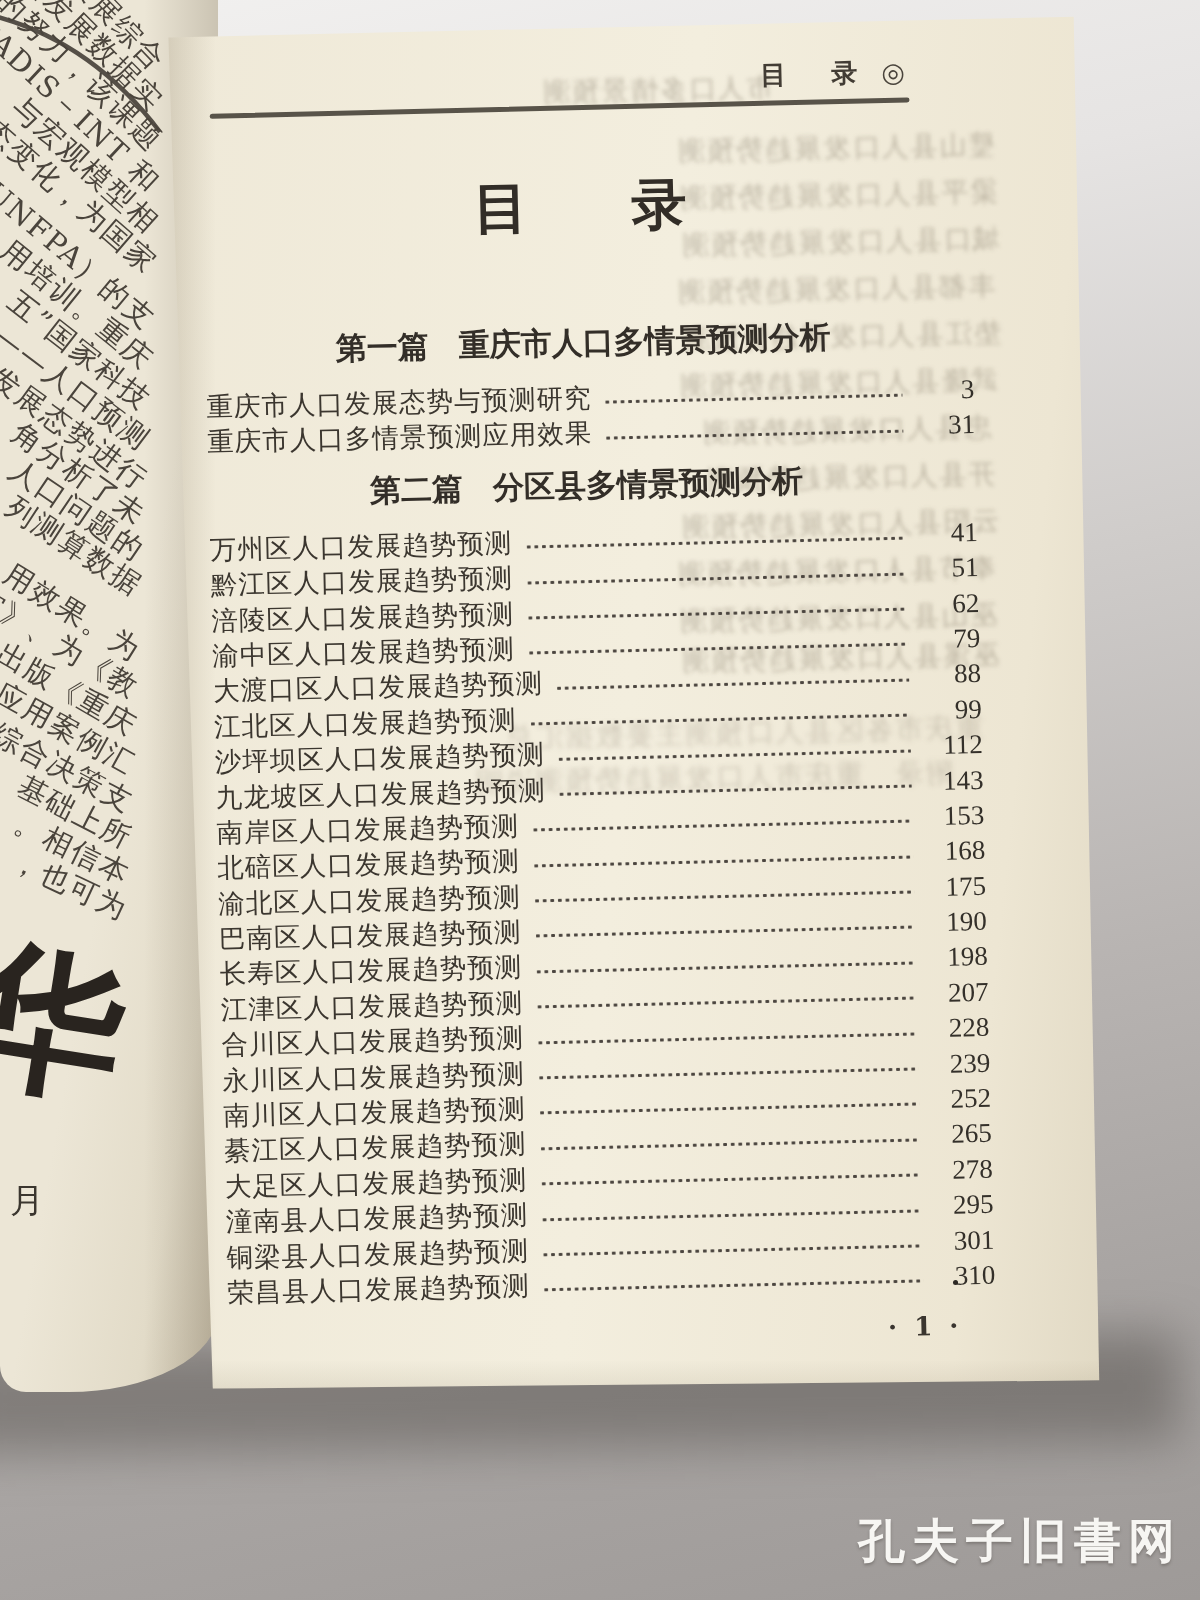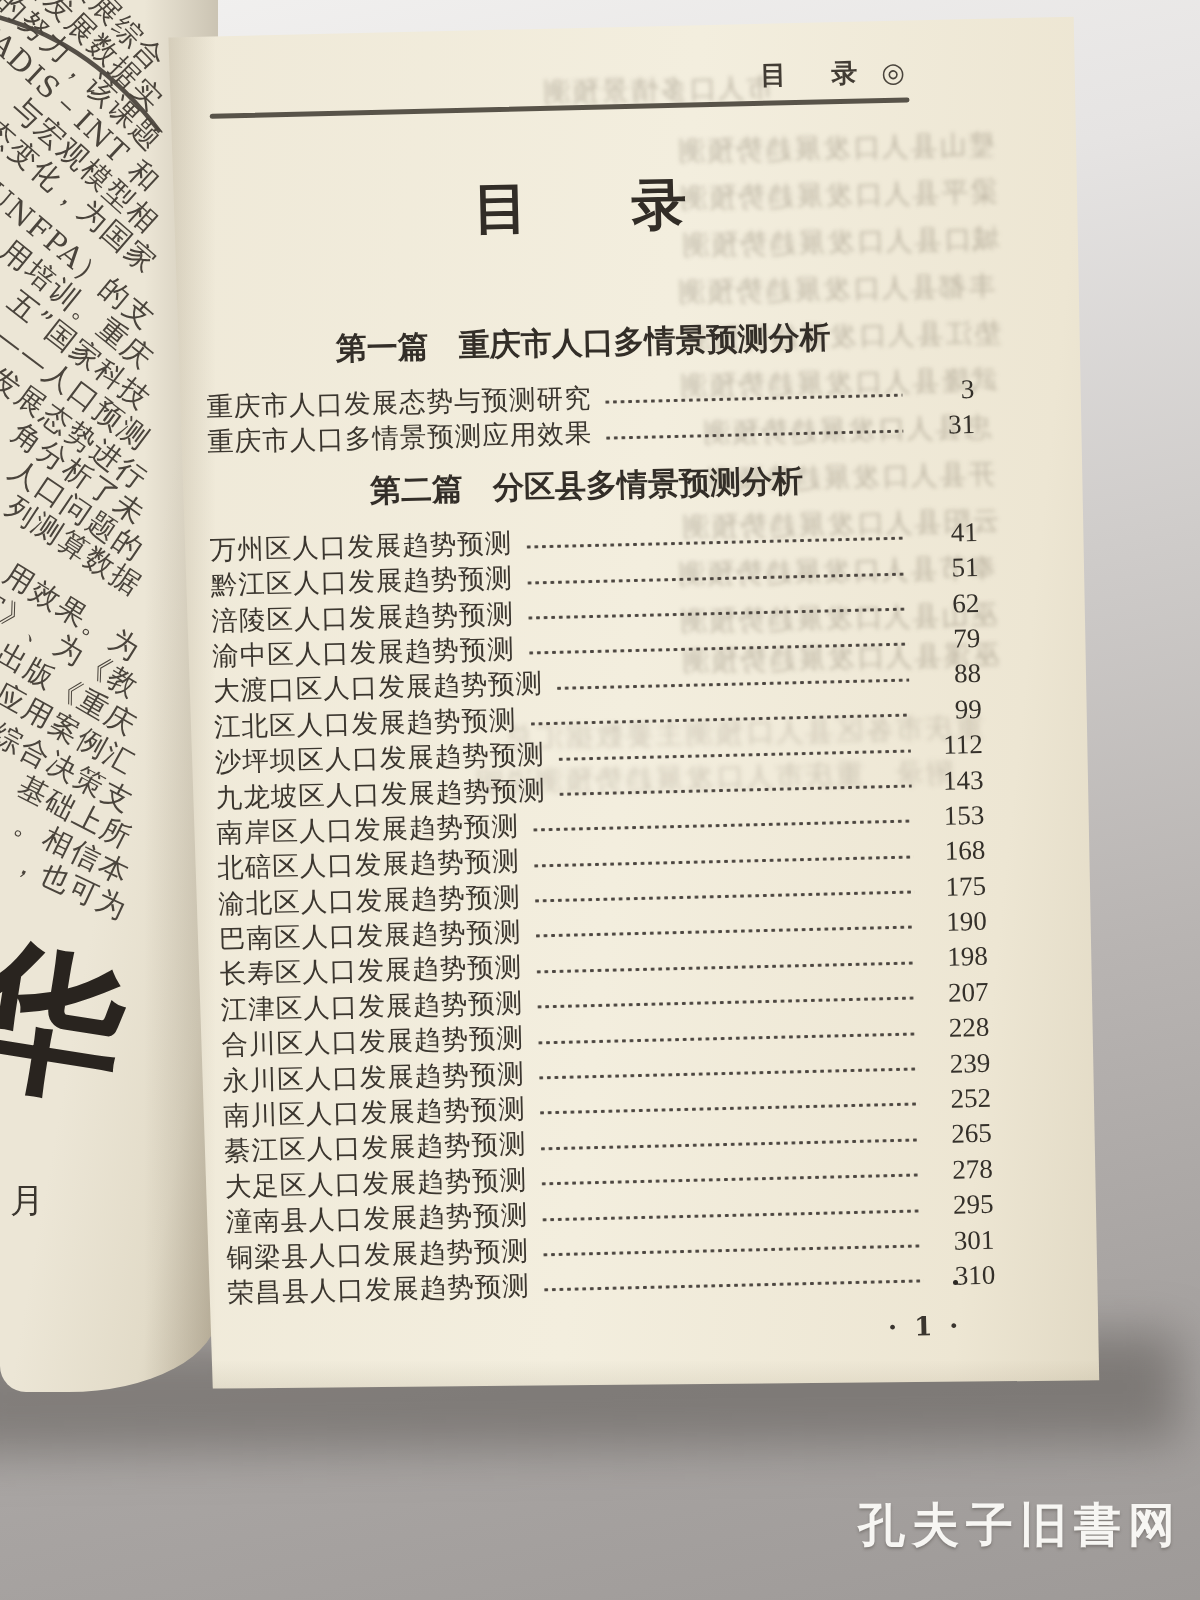--- a/index.html
+++ b/index.html
@@ -65,21 +65,21 @@
 
   .footer-page{margin-top:18px;text-align:right;padding-right:34px;
     font-size:26px;font-weight:bold;color:#3a352f;letter-spacing:4px;}
 
   .speck{position:absolute;left:795px;top:1266px;width:5px;height:5px;border-radius:50%;background:#2c2824;}
 
   
   .left-rule-svg{position:absolute;left:0;top:0;}
 
   
-  .watermark{position:absolute;right:18px;bottom:48px;text-align:left;line-height:1.12;margin-top:24px;}
+  .watermark{position:absolute;right:18px;bottom:32px;text-align:left;line-height:1.12;margin-top:24px;}
   .wm-cn{font-size:47px;font-weight:bold;color:#f7f6f3;letter-spacing:7px;
     font-family:"DejaVu Serif",serif;text-shadow:0 2px 3px rgba(60,55,50,.35);}
   .wm-url{font-size:41px;color:#fafaf8;font-family:"Liberation Sans",sans-serif;
     text-shadow:0 2px 3px rgba(60,55,50,.3);}
 </style>
 </head>
 <body>
 
 <div class="book-shadow"></div>
 

